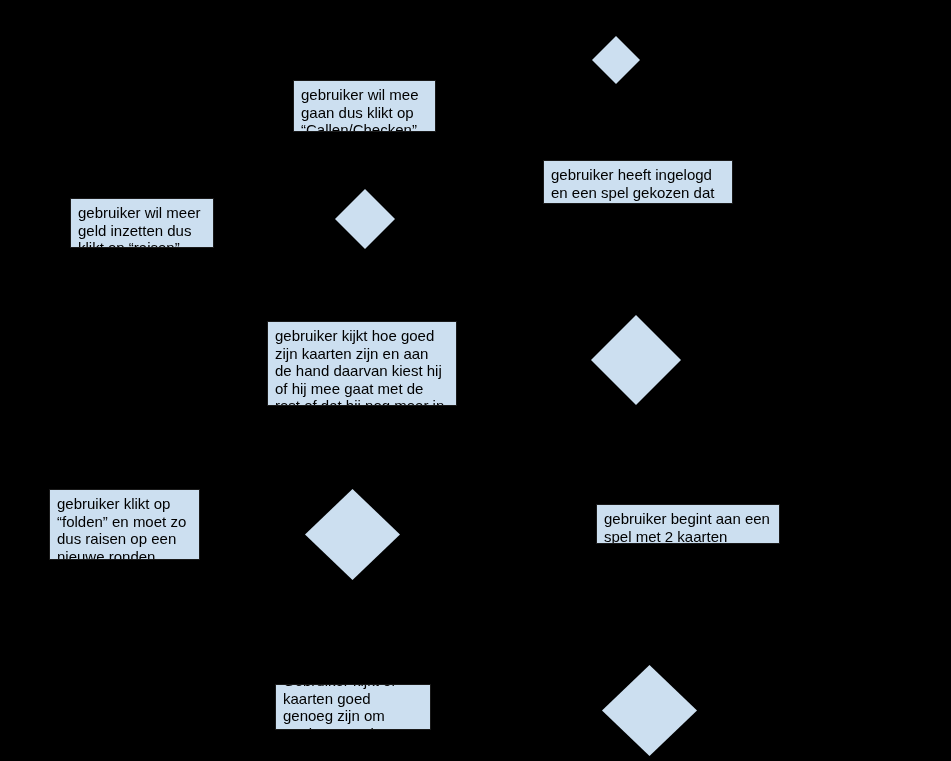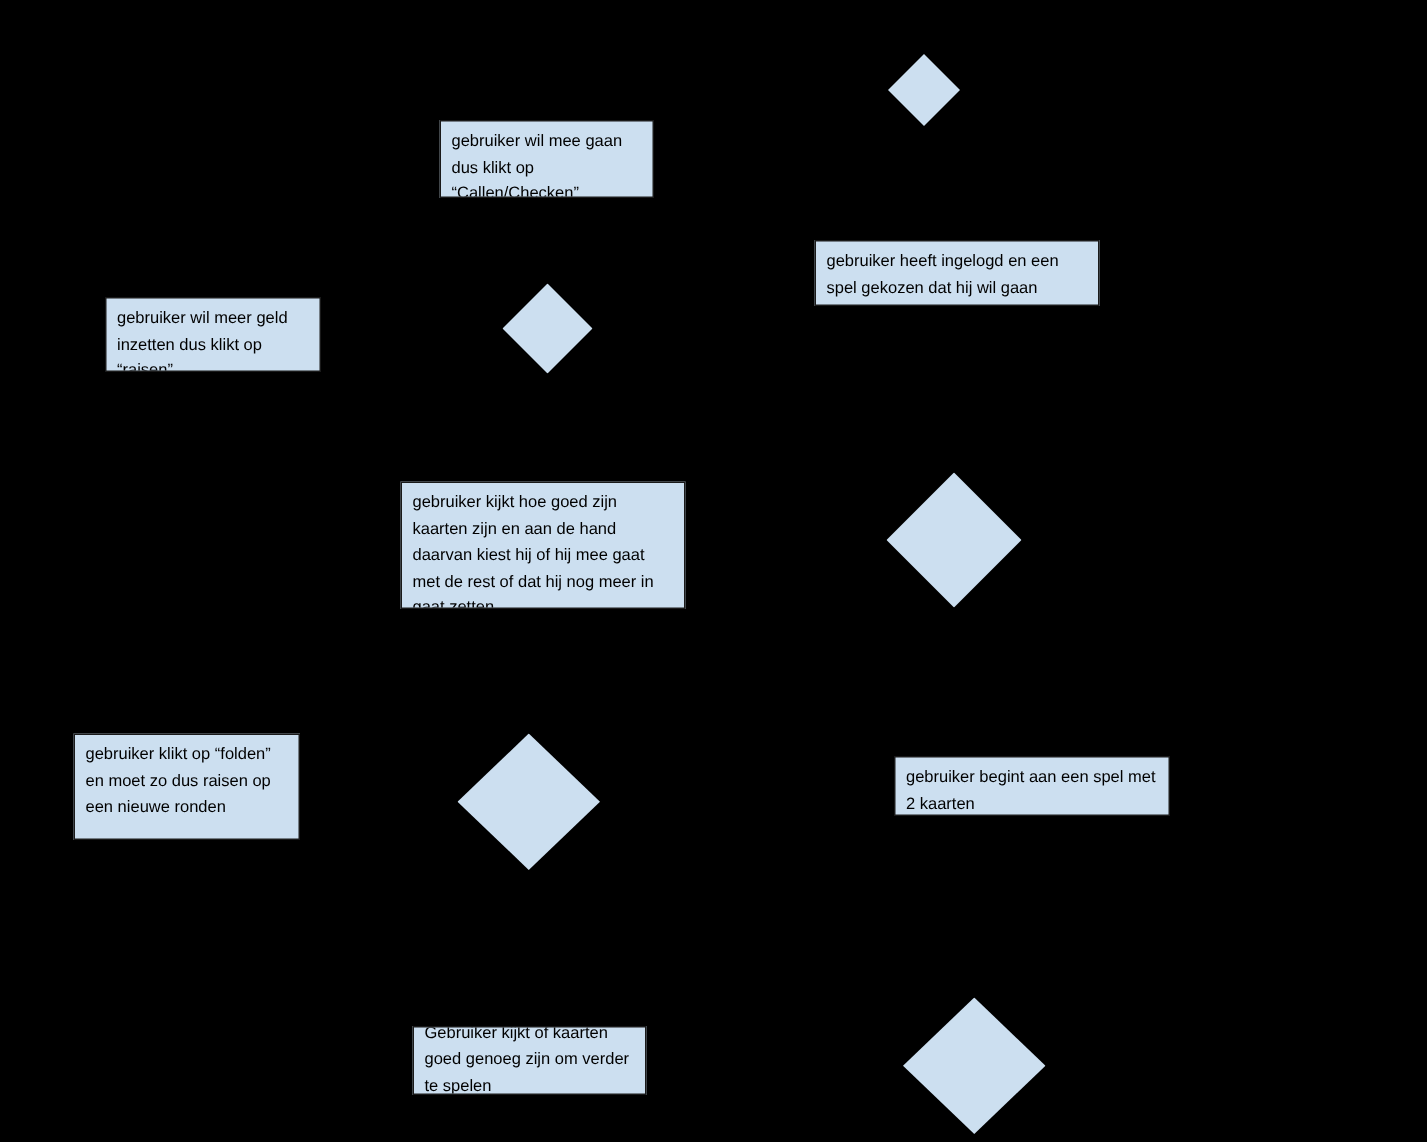--- a/index.html
+++ b/index.html
@@ -20,21 +20,21 @@
   }
   .node {
     position: absolute;
     box-sizing: border-box;
   }
   
   .box {
     background: #ccdff0;
     border: 1px solid #1a1a1a;
     color: #000000;
-    font-size: 11px;
+    font-size: 15px;
     line-height: 17.5px;
     padding: 5px 7px 4px 7px;
     overflow: hidden;
     white-space: pre-line;
     font-family: "Liberation Sans", sans-serif;
   }
   
   .box.clipped {
     padding: 0 7px;
     display: flex;

